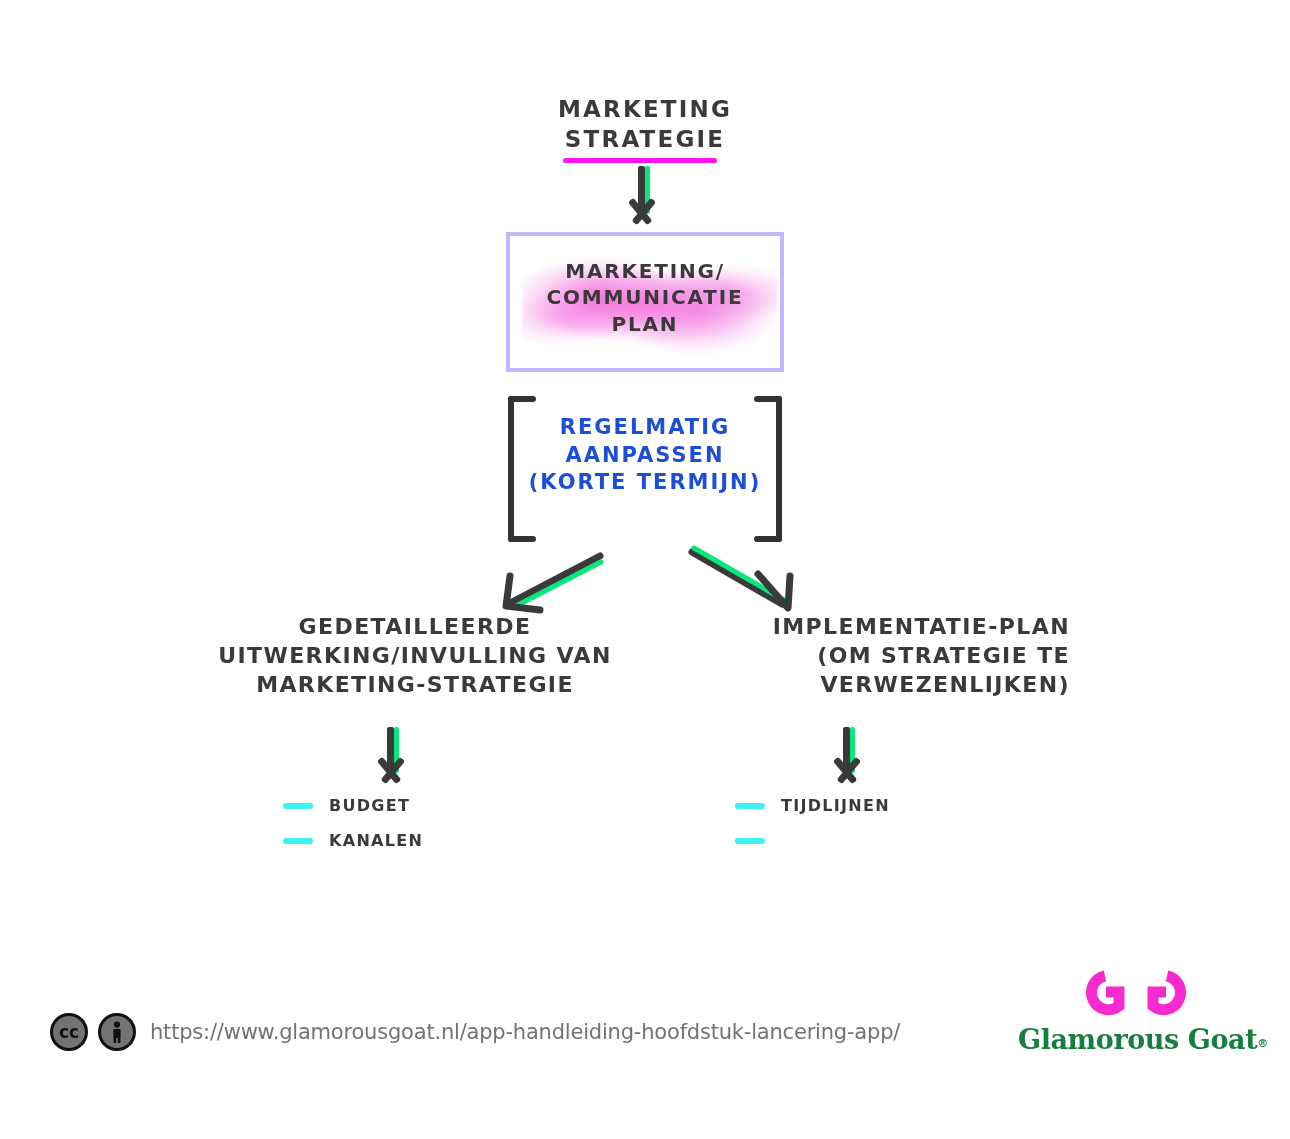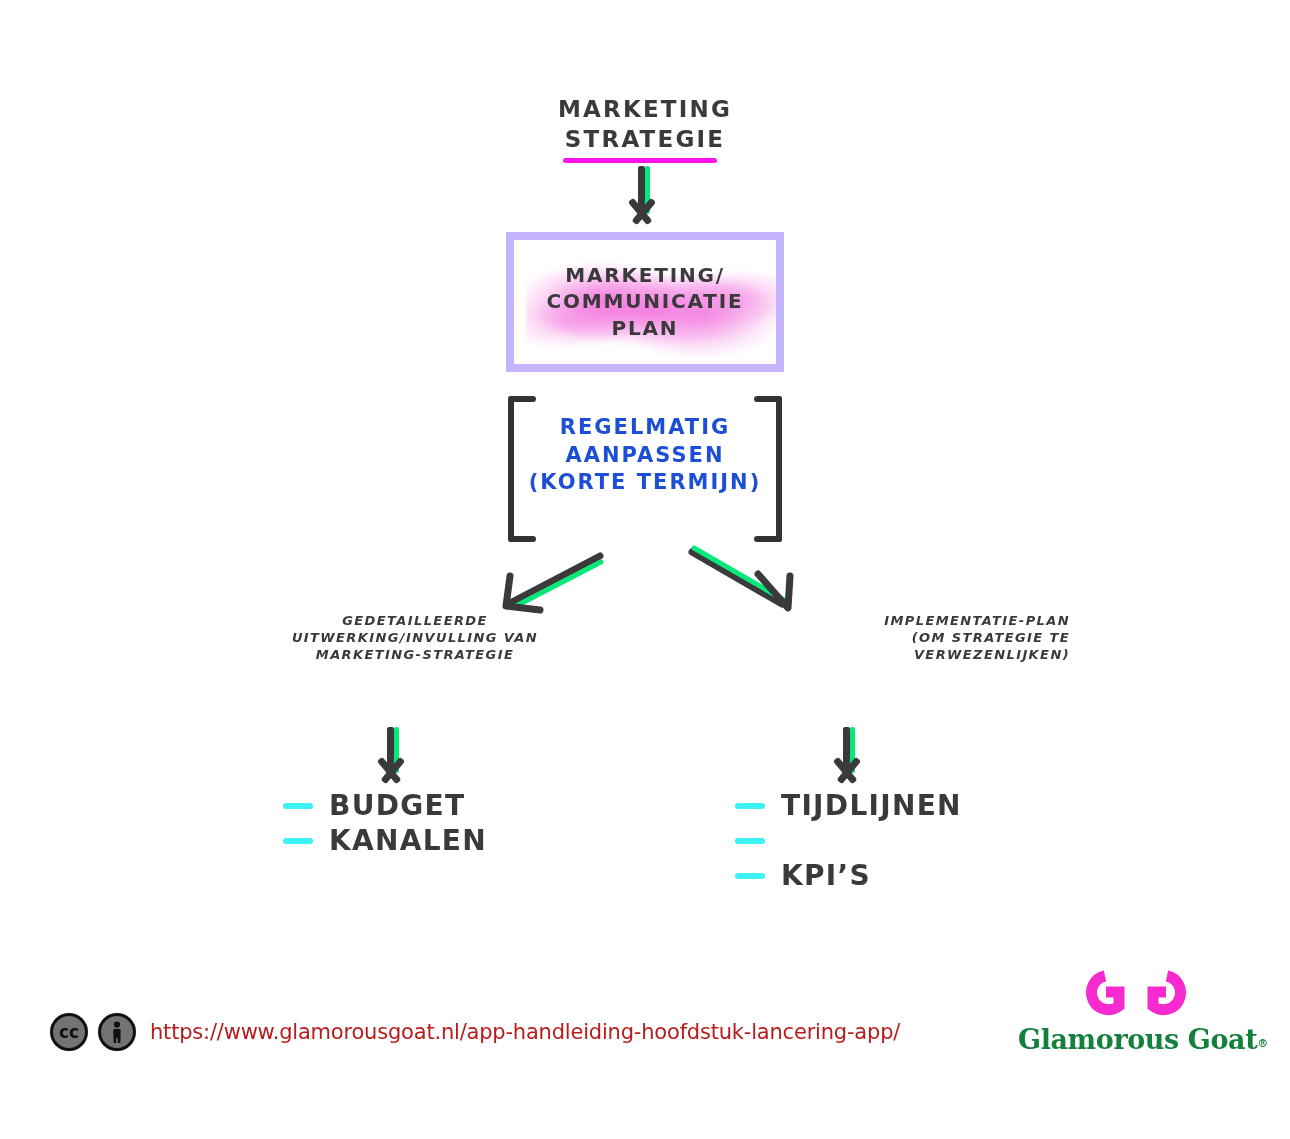--- a/index.html
+++ b/index.html
@@ -93,21 +93,21 @@
     height: 100px;
   }
 
   
   #plan-box {
     position: absolute;
     left: 506px;
     top: 232px;
     width: 278px;
     height: 140px;
-    border: 8px solid #c4b5fd;
+    border: 4px solid #c4b5fd;
     box-sizing: border-box;
     background: #ffffff;
     overflow: hidden;
   }
   #plan-blob {
     position: absolute;
     left: 12px;
     top: 16px;
     width: 256px;
     height: 108px;
@@ -168,23 +168,22 @@
     left: 0; top: 18px;
     width: 100%;
     font-size: 21px;
     letter-spacing: 2px;
     color: #1d4ed8;
   }
 
   
   .branch-heading {
     position: absolute;
-    font-size: 13px;
+    font-size: 22px;
     letter-spacing: 1.4px;
-    font-style: italic;
   }
   #branch-left-heading  { left: 180px; top: 612px; width: 470px; }
   #branch-right-heading { left: 690px; top: 612px; width: 380px; text-align: right;}
 
   
   .bullet-list { position: absolute; }
   .bullet-row {
     display: flex;
     align-items: center;
     height: 35px;
@@ -193,21 +192,21 @@
     width: 30px;
     height: 6px;
     background: #3df2f2;
     border-radius: 3px;
     margin-right: 16px;
     flex: 0 0 auto;
   }
   .bullet-label {
     font-family: "DejaVu Sans", sans-serif;
     font-weight: bold;
-    font-size: 28px;
+    font-size: 16px;
     letter-spacing: 1.3px;
     color: #3a3a3a;
     text-transform: uppercase;
     white-space: nowrap;
   }
   #list-left  { left: 283px; top: 788px; }
   #list-right { left: 735px; top: 788px; }
 
   
   #footer-license {
@@ -233,21 +232,21 @@
   .cc-badge span {
     font-family: "DejaVu Sans", sans-serif;
     font-weight: bold;
     font-size: 17px;
     color: #111;
     line-height: 1;
   }
   #footer-url {
     font-family: "DejaVu Sans", sans-serif;
     font-size: 21px;
-    color: #b91c1c;
+    color: #737373;
     letter-spacing: -0.2px;
     margin-left: 4px;
     white-space: nowrap;
   }
 
   
   #logo-block {
     position: absolute;
     left: 1018px;
     top: 962px;
@@ -352,24 +351,20 @@
 </div>
 
 <div id="list-right" class="bullet-list">
   <div class="bullet-row">
     <span class="dash"></span>
     <span class="bullet-label">TIJDLIJNEN</span>
   </div>
   <div class="bullet-row">
     <span class="dash"></span>
   </div>
-  <div class="bullet-row">
-    <span class="dash"></span>
-    <span class="bullet-label">KPI’S</span>
-  </div>
 </div>
 
 <div id="footer-license">
   <div class="cc-badge">
     <span>cc</span>
   </div>
   <div class="cc-badge">
     <svg width="22" height="24" viewBox="0 0 22 24" aria-hidden="true">
       <circle cx="11" cy="4.6" r="3.1" fill="#111"></circle>
       <rect x="7.4" y="9" width="7.2" height="9" rx="1.2" fill="#111"></rect>

